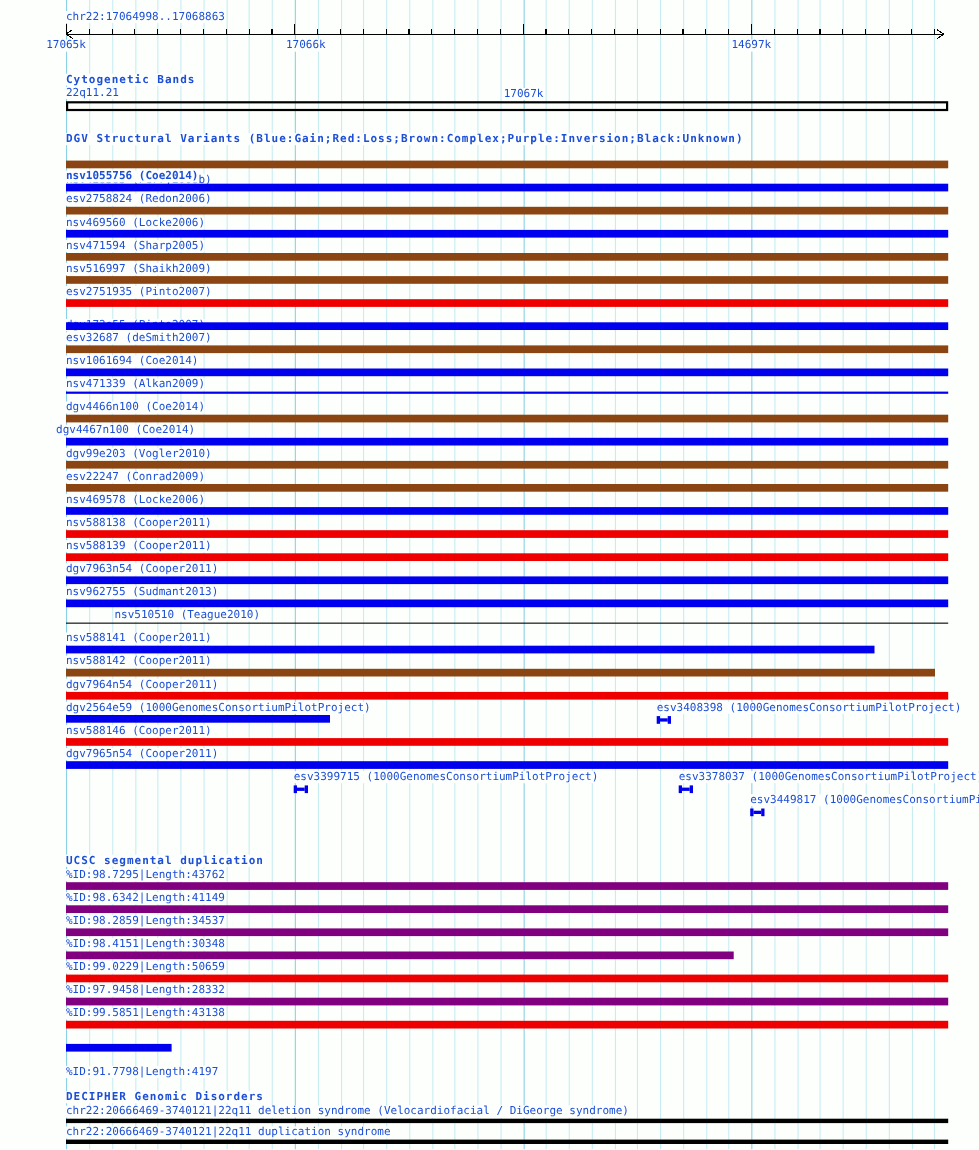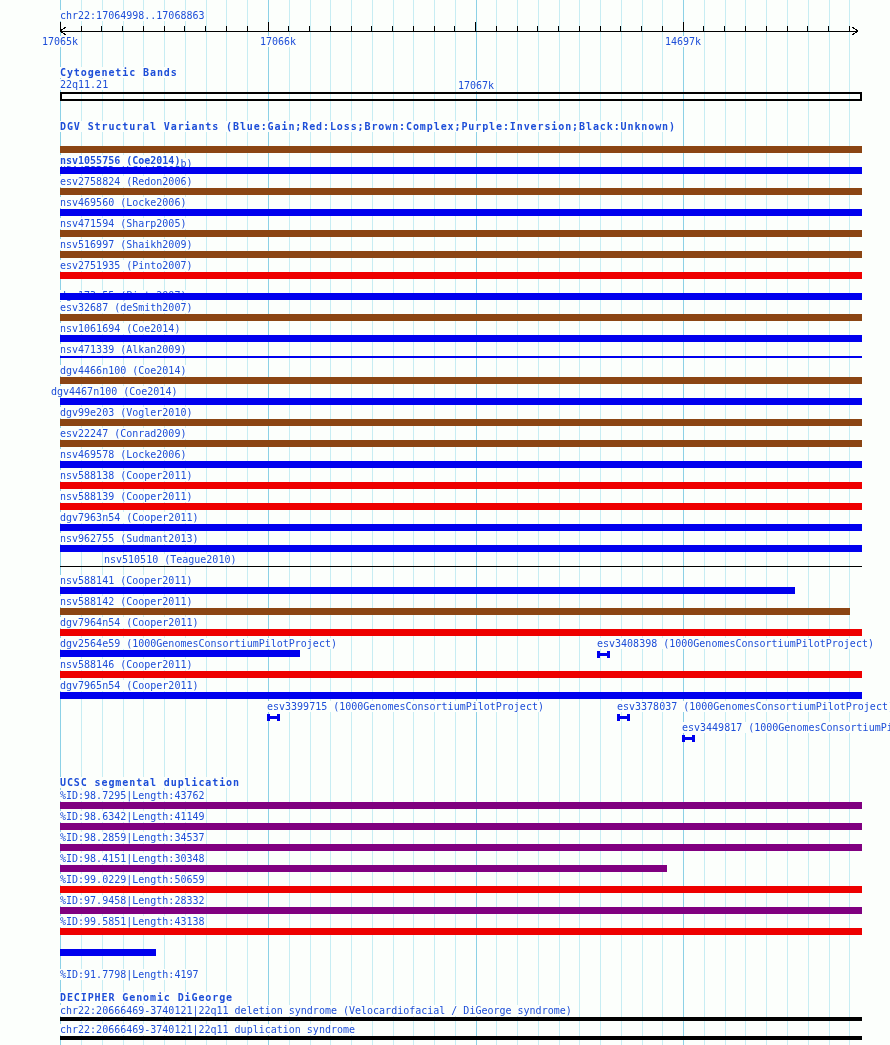--- a/index.html
+++ b/index.html
@@ -215,19 +215,19 @@
       <div class="trk-label" style="left: 60px; top: 853px;">%ID:98.4151|Length:30348</div>
       <div class="bar" style="left: 60px; top: 865px; width: 607px; height: 7px; background: rgb(128, 0, 128);"></div>
       <div class="trk-label" style="left: 60px; top: 874px;">%ID:99.0229|Length:50659</div>
       <div class="bar" style="left: 60px; top: 886px; width: 802px; height: 7px; background: rgb(238, 0, 0);"></div>
       <div class="trk-label" style="left: 60px; top: 895px;">%ID:97.9458|Length:28332</div>
       <div class="bar" style="left: 60px; top: 907px; width: 802px; height: 7px; background: rgb(128, 0, 128);"></div>
       <div class="trk-label" style="left: 60px; top: 916px;">%ID:99.5851|Length:43138</div>
       <div class="bar" style="left: 60px; top: 928px; width: 802px; height: 7px; background: rgb(238, 0, 0);"></div>
       <div class="trk-label" style="left: 60px; top: 937px; margin-top: 32px;">%ID:91.7798|Length:4197</div>
       <div class="bar" style="left: 60px; top: 949px; width: 96px; height: 7px; background: rgb(0, 0, 238);"></div>
-      <div class="section-title" style="left: 60px; top: 992px;">DECIPHER Genomic DiGeorge</div>
+      <div class="section-title" style="left: 60px; top: 992px;">DECIPHER Genomic Disorders</div>
       <div class="trk-label" style="left: 60px; top: 1005px;">chr22:20666469-3740121|22q11 deletion syndrome (Velocardiofacial / DiGeorge syndrome)</div>
       <div class="bar" style="left: 60px; top: 1017px; width: 802px; height: 4px; background: rgb(0, 0, 0);"></div>
       <div class="trk-label" style="left: 60px; top: 1024px;">chr22:20666469-3740121|22q11 duplication syndrome</div>
       <div class="bar" style="left: 60px; top: 1036px; width: 802px; height: 4px; background: rgb(0, 0, 0);"></div>
     </div>
 </div>
 
 </body></html>

